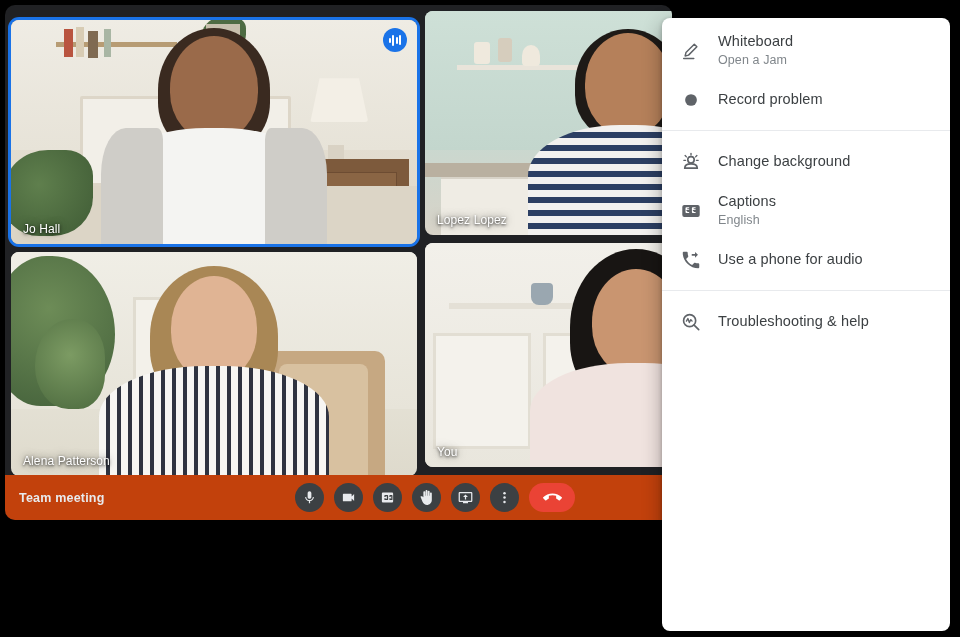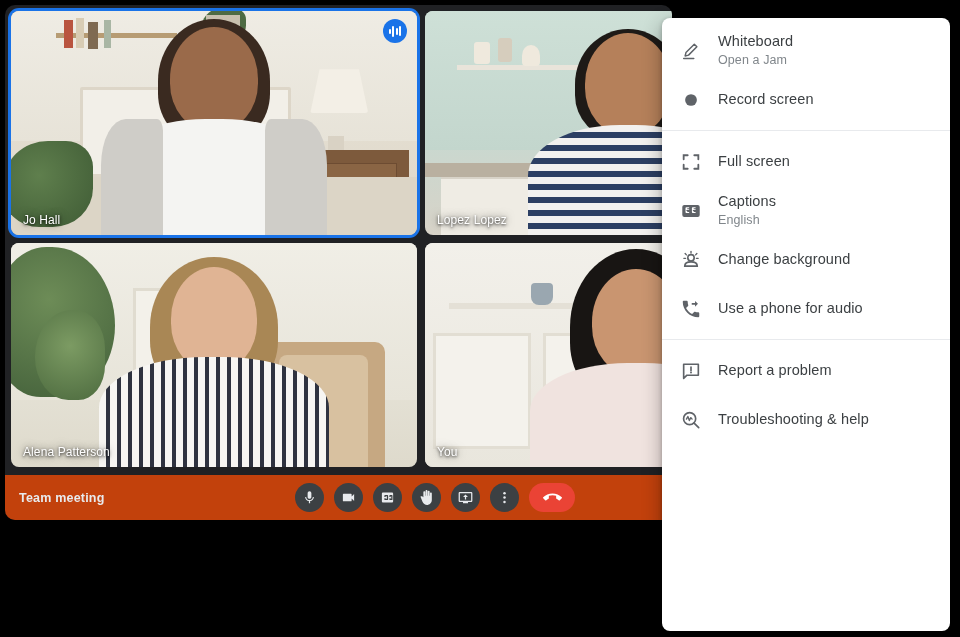--- a/index.html
+++ b/index.html
@@ -42,21 +42,21 @@
   .tile {
     position: absolute;
     width: 406px;
     height: 224px;
     border-radius: 8px;
     overflow: hidden;
     background: #3c4043;
   }
   .tile.r0 { top: 6px; }
   .tile.r1 { top: 238px; }
-  .tile.c0 { left: 6px; }
+  .tile.c0 { left: 6px; margin-top: 9px; }
   .tile.c1 { left: 420px; }
 
   .tile.active {
     box-shadow: 0 0 0 3px #1a73e8;
   }
 
   .tile-photo {
     position: absolute;
     inset: 0;
     overflow: hidden;
@@ -469,57 +469,30 @@
         </span>
       </div>
 
       <div class="menu-item">
         <span class="mi-icon">
           <svg width="22" height="22" viewBox="0 0 24 24" fill="#5f6368">
             <circle cx="12" cy="12" r="6.4"></circle>
           </svg>
         </span>
         <span class="mi-text">
-          <span class="mi-label">Record screen</span>
+          <span class="mi-label">Record problem</span>
         </span>
       </div>
     </div>
 
     <div class="menu-divider"></div>
 
     <div>
 
 
-      <div class="menu-item">
-        <span class="mi-icon">
-          <svg width="22" height="22" viewBox="0 0 24 24" fill="none" stroke="#5f6368" stroke-width="2" stroke-linecap="round">
-            <path d="M4 9V4.6h4.4"></path>
-              <path d="M20 9V4.6h-4.4"></path>
-            <path d="M4 15v4.4h4.4"></path>
-              <path d="M20 15v4.4h-4.4"></path>
-          </svg>
-        </span>
-        <span class="mi-text">
-          <span class="mi-label">Full screen</span>
-        </span>
-      </div>
-
-      <div class="menu-item">
-        <span class="mi-icon">
-          <svg width="22" height="22" viewBox="0 0 24 24" fill="#5f6368">
-            <rect x="2.5" y="5.5" width="19" height="13" rx="2.2"></rect>
-            <path d="M7 11h3v-.9H7.9v-1.2H10V7.8H6.9c-.5 0-.9.4-.9.9v4.6c0 .5.4.9.9.9H10v-1.1H7.9v-1.2H7z" fill="#fff"></path>
-            <path d="M14 11h3v-.9h-2.1v-1.2H17V7.8h-3.1c-.5 0-.9.4-.9.9v4.6c0 .5.4.9.9.9H17v-1.1h-2.1v-1.2H14z" fill="#fff"></path>
-          </svg>
-        </span>
-        <span class="mi-text">
-          <span class="mi-label">Captions</span>
-          <span class="mi-sub">English</span>
-        </span>
-      </div>
 
       <div class="menu-item">
         <span class="mi-icon">
           <svg width="22" height="22" viewBox="0 0 24 24" fill="#5f6368">
             <circle cx="12" cy="9.6" r="3.5" fill="none" stroke="#5f6368" stroke-width="1.8"></circle>
             <path d="M5.2 18.6c0-3 3.1-4.6 6.8-4.6s6.8 1.6 6.8 4.6z" fill="none" stroke="#5f6368" stroke-width="1.8"></path>
             <g stroke="#5f6368" stroke-width="1.5" stroke-linecap="round">
               <line x1="5.6" y1="5" x2="7.0" y2="6.4"></line>
               <line x1="18.4" y1="5" x2="17.0" y2="6.4"></line>
               <line x1="4.2" y1="10.2" x2="6.1" y2="10.2"></line>
@@ -529,46 +502,48 @@
           </svg>
         </span>
         <span class="mi-text">
           <span class="mi-label">Change background</span>
         </span>
       </div>
 
       <div class="menu-item">
         <span class="mi-icon">
           <svg width="22" height="22" viewBox="0 0 24 24" fill="#5f6368">
+            <rect x="2.5" y="5.5" width="19" height="13" rx="2.2"></rect>
+            <path d="M7 11h3v-.9H7.9v-1.2H10V7.8H6.9c-.5 0-.9.4-.9.9v4.6c0 .5.4.9.9.9H10v-1.1H7.9v-1.2H7z" fill="#fff"></path>
+            <path d="M14 11h3v-.9h-2.1v-1.2H17V7.8h-3.1c-.5 0-.9.4-.9.9v4.6c0 .5.4.9.9.9H17v-1.1h-2.1v-1.2H14z" fill="#fff"></path>
+          </svg>
+        </span>
+        <span class="mi-text">
+          <span class="mi-label">Captions</span>
+          <span class="mi-sub">English</span>
+        </span>
+      </div>
+
+      <div class="menu-item">
+        <span class="mi-icon">
+          <svg width="22" height="22" viewBox="0 0 24 24" fill="#5f6368">
             <path d="M6.6 10.8c1.4 2.8 3.8 5.1 6.6 6.6l2.2-2.2c.3-.3.7-.4 1-.2 1.1.4 2.3.6 3.6.6.6 0 1 .4 1 1V20c0 .6-.4 1-1 1C10.6 21 3 13.4 3 4c0-.6.4-1 1-1h3.4c.6 0 1 .4 1 1 0 1.2.2 2.4.6 3.6.1.3 0 .7-.2 1l-2.2 2.2z"></path>
             <path d="M16.4 3.2l3.2 3.2-3.2 3.2V7.3h-3.6V5.5h3.6z"></path>
           </svg>
         </span>
         <span class="mi-text">
           <span class="mi-label">Use a phone for audio</span>
         </span>
       </div>
     </div>
 
     <div class="menu-divider"></div>
 
     <div>
 
-      <div class="menu-item">
-        <span class="mi-icon">
-          <svg width="22" height="22" viewBox="0 0 24 24" fill="none" stroke="#5f6368" stroke-width="1.8" stroke-linejoin="round">
-            <path d="M4 4.6h16v12H7.6L4 20z"></path>
-            <line x1="12" y1="7.6" x2="12" y2="11.6" stroke-linecap="round"></line>
-            <line x1="12" y1="13.6" x2="12" y2="13.7" stroke-linecap="round" stroke-width="2.1"></line>
-          </svg>
-        </span>
-        <span class="mi-text">
-          <span class="mi-label">Report a problem</span>
-        </span>
-      </div>
 
 
       <div class="menu-item">
         <span class="mi-icon">
           <svg width="22" height="22" viewBox="0 0 24 24" fill="none" stroke="#5f6368" stroke-width="1.8" stroke-linecap="round" stroke-linejoin="round">
             <circle cx="10.5" cy="10.5" r="6.6"></circle>
             <line x1="15.4" y1="15.4" x2="20.4" y2="20.4"></line>
             <polyline points="7,11 8.6,8.2 10.2,12.6 11.8,9.4 13.2,11" stroke-width="1.5"></polyline>
           </svg>
         </span>

